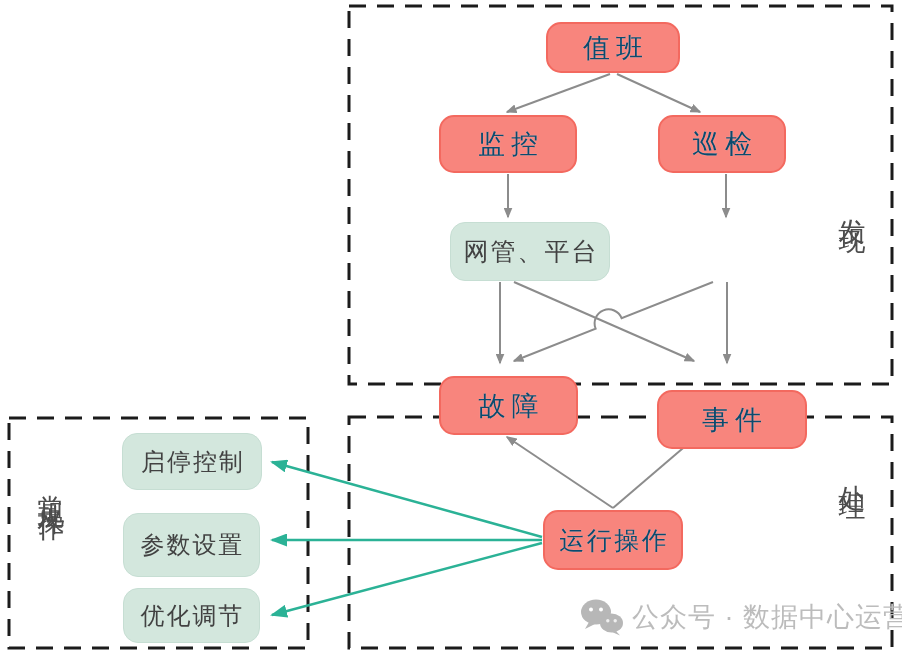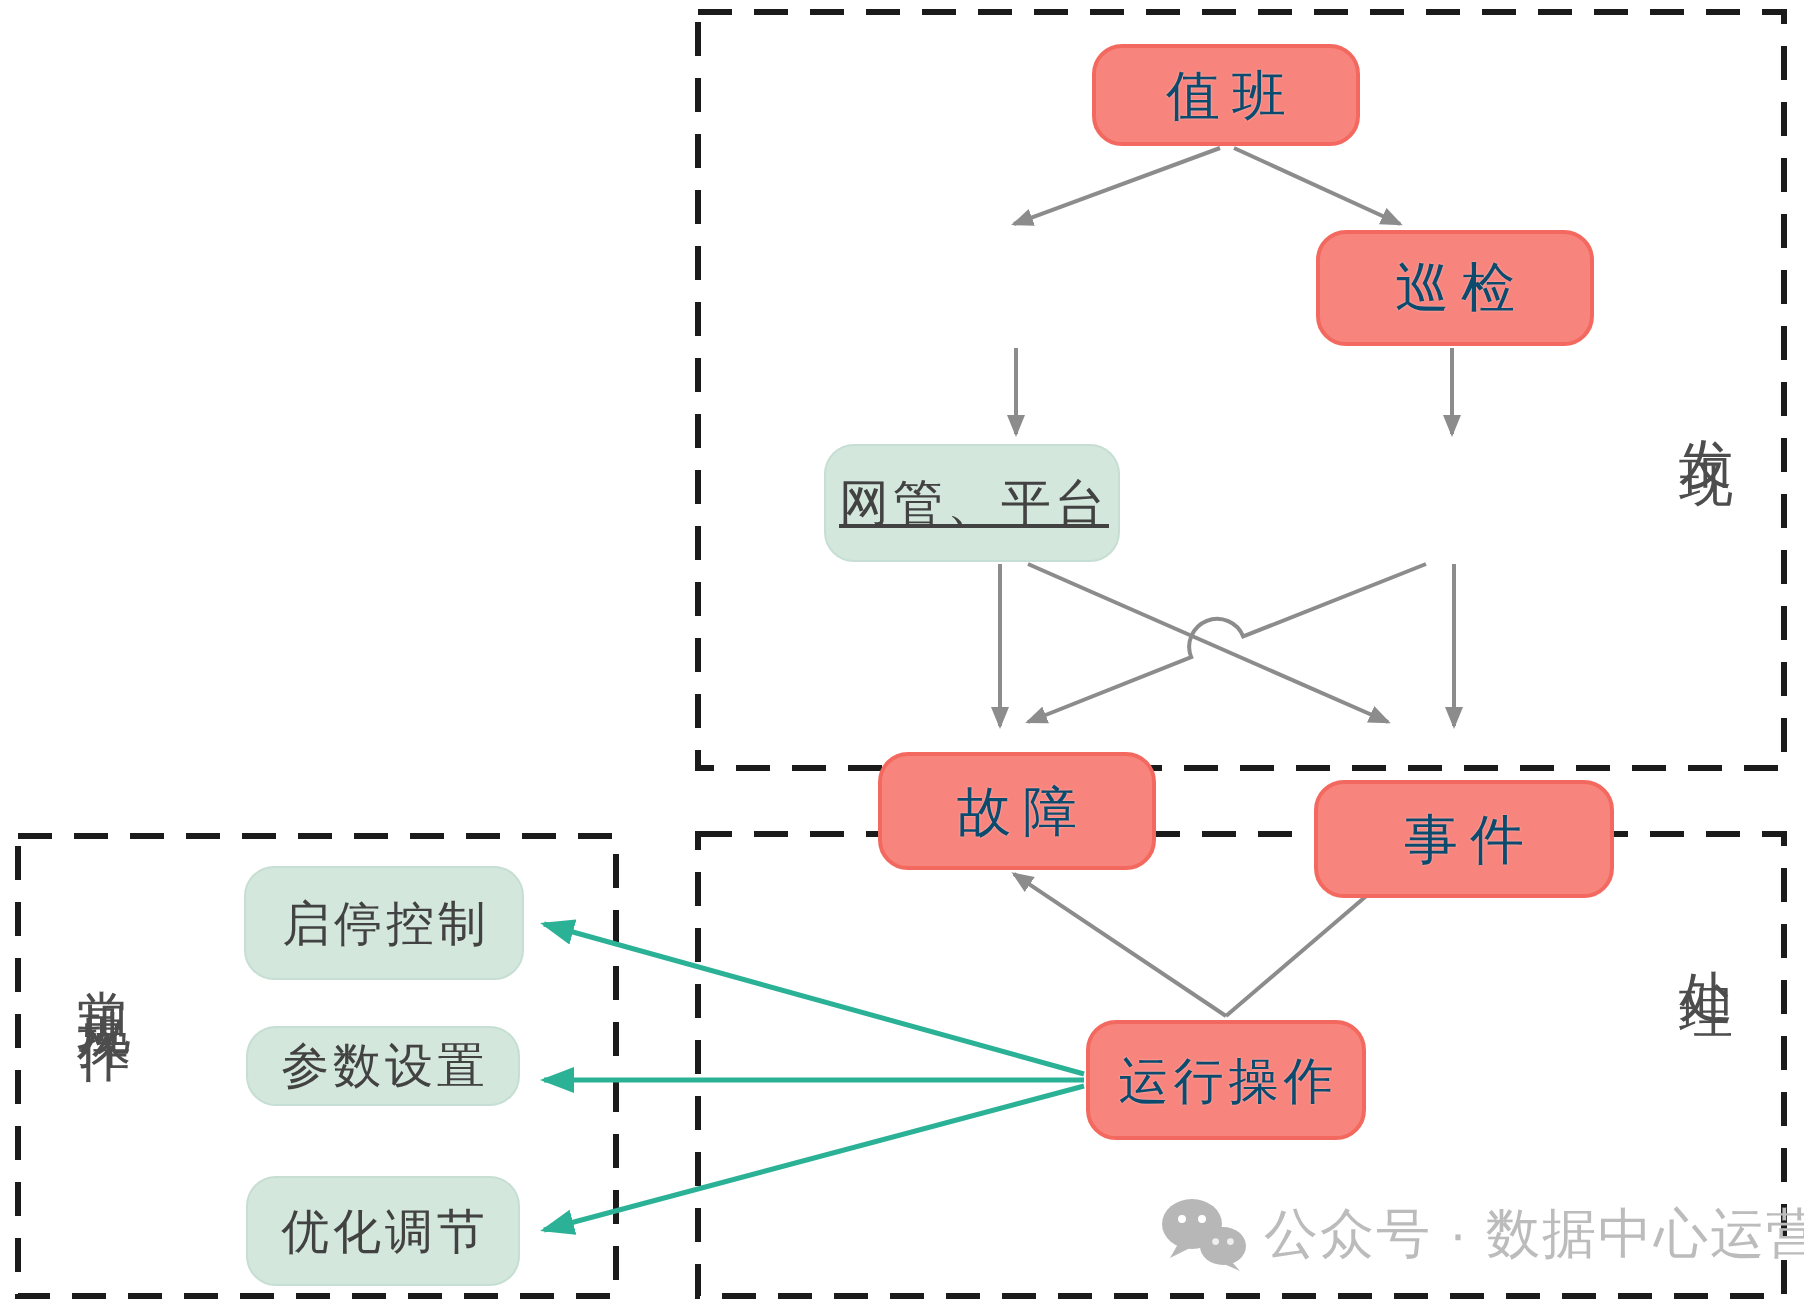--- a/index.html
+++ b/index.html
@@ -65,35 +65,36 @@
 
     <g stroke="#2bb296" stroke-width="2.5" fill="none">
       <path d="M 542 537 L 272 462" marker-end="url(#at)"></path>
       <path d="M 542 540 L 272 540" marker-end="url(#at)"></path>
       <path d="M 542 543 L 272 615" marker-end="url(#at)"></path>
     </g>
   </svg>
 
   <div class="node red" style="left:546px;top:22px;width:134px;height:51px;">值班</div>
 
+  <div class="node red" style="left:439px;top:115px;width:138px;height:58px;">监控</div>
 
-  <div class="node red" style="left:658px;top:115px;width:139px;height:58px;">巡检</div>
+  <div class="node red" style="left:658px;top:115px;width:128px;height:58px;">巡检</div>
 
-  <div class="node mint" style="left:412px;top:222px;width:148px;height:59px;text-decoration:underline;">网管、平台</div>
+  <div class="node mint" style="left:450px;top:222px;width:160px;height:59px;">网管、平台</div>
 
 
   <div class="node red" style="left:439px;top:376px;width:139px;height:59px;">故障</div>
 
   <div class="node red" style="left:657px;top:390px;width:150px;height:59px;">事件</div>
 
   <div class="node red" style="left:543px;top:510px;width:140px;height:60px;font-size:25px;letter-spacing:0.1em;text-indent:0.1em;">运行操作</div>
 
   <div class="node mint" style="left:122px;top:433px;width:140px;height:57px;font-size:24px;">启停控制</div>
 
-  <div class="node mint" style="left:123px;top:513px;width:137px;height:40px;font-size:24px;">参数设置</div>
+  <div class="node mint" style="left:123px;top:513px;width:137px;height:64px;font-size:24px;">参数设置</div>
 
   <div class="node mint" style="left:123px;top:588px;width:137px;height:55px;font-size:24px;text-align:center;">优化调节</div>
 
   <div class="vlabel" style="left:838px;top:198px;">发现</div>
 
   <div class="vlabel" style="left:838px;top:463px;">处理</div>
 
   <div class="vlabel" style="left:37px;top:473px;letter-spacing:7px;">常规操作</div>
 
   <div class="watermark">

